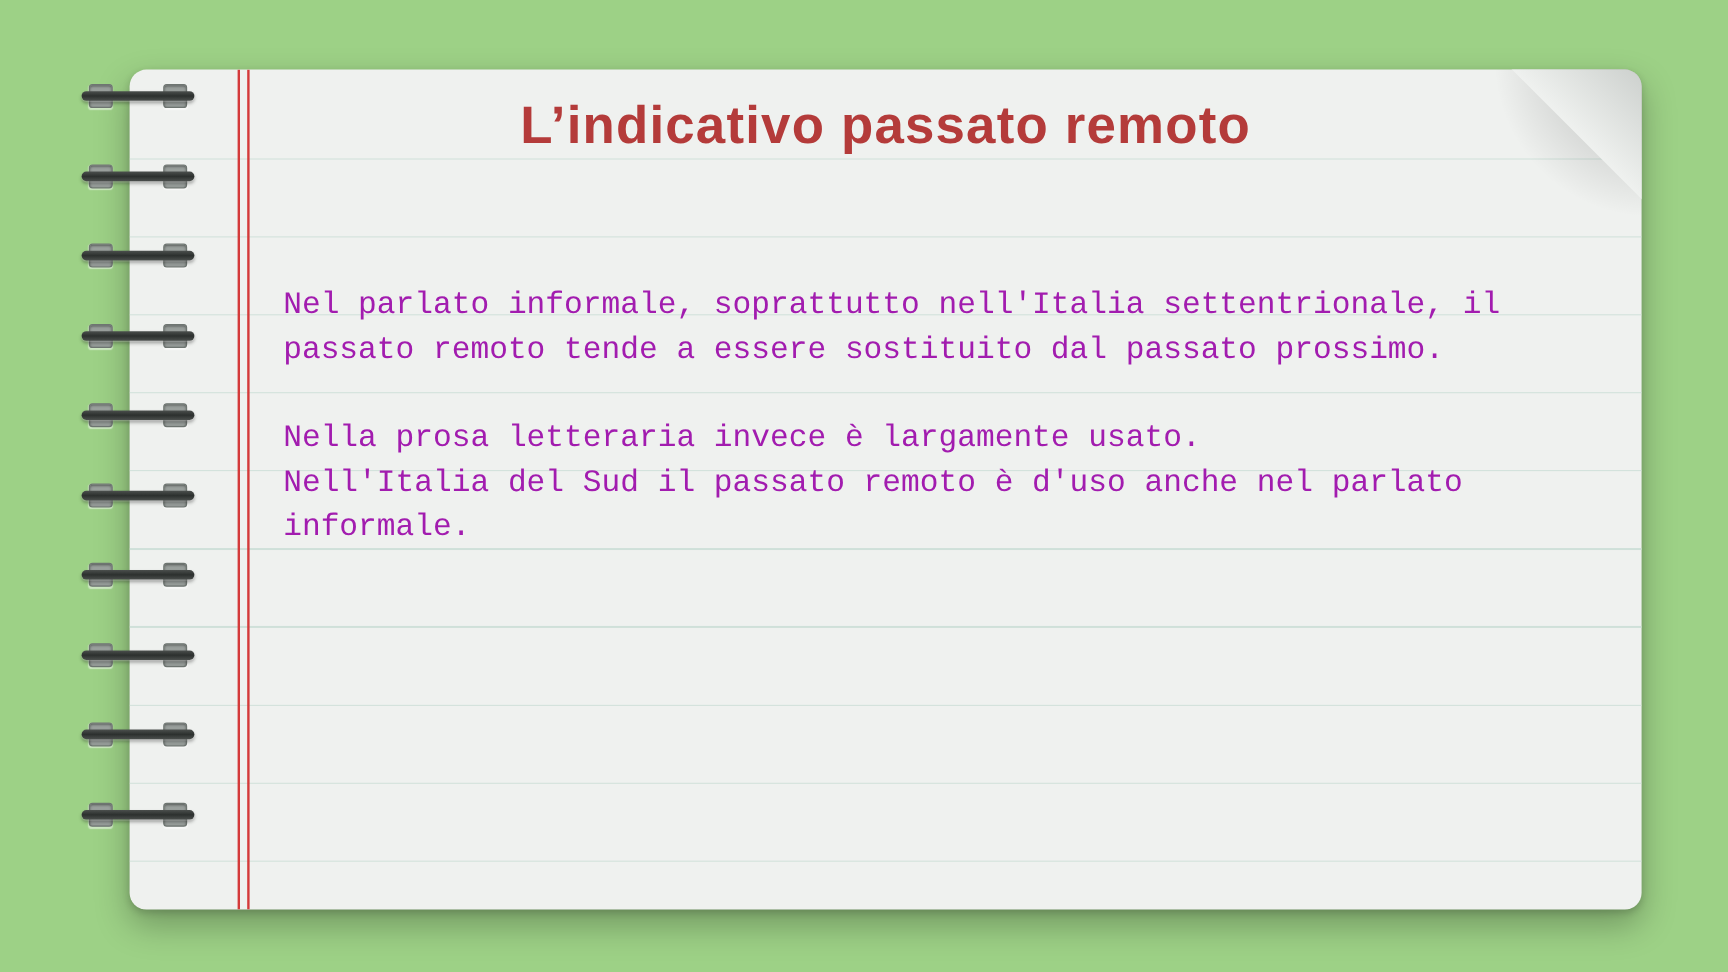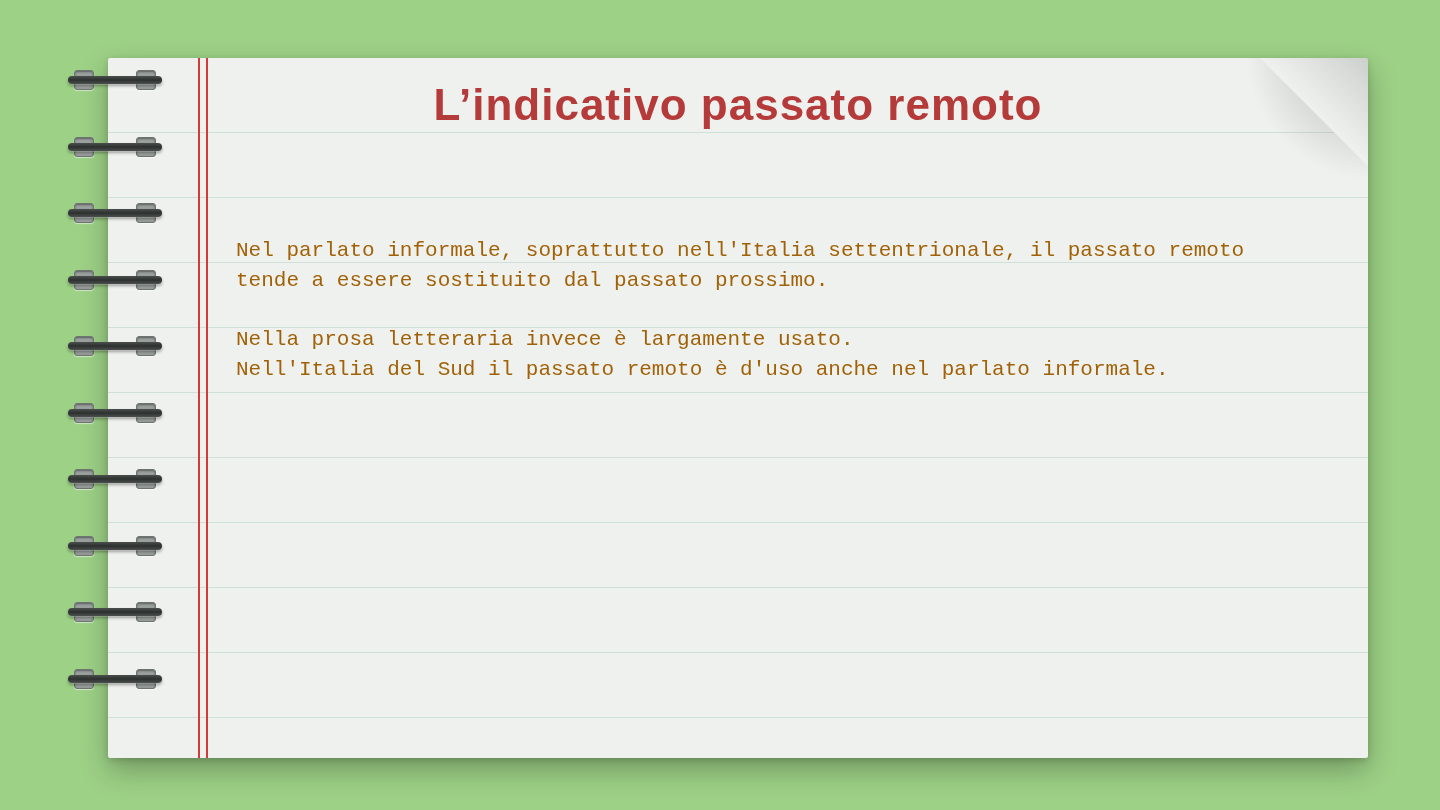--- a/index.html
+++ b/index.html
@@ -19,21 +19,21 @@
     width: 1440px;
     height: 810px;
   }
   .notebook {
     position: absolute;
     left: 108px;
     top: 58px;
     width: 1260px;
     height: 700px;
     background: #eff1ef;
-    border-radius: 2px;
+    border-radius: 14px;
     box-shadow: 0 12px 28px rgba(0,0,0,0.28), 0 2px 6px rgba(0,0,0,0.15);
     overflow: hidden;
   }
   
   .notebook::before {
     content: "";
     position: absolute;
     inset: 0;
     background-image: repeating-linear-gradient(
       to bottom,
@@ -99,23 +99,23 @@
     letter-spacing: 1px;
     color: #b43b3a;
   }
 
   .body {
     position: absolute;
     top: 178px;
     left: 128px;
     right: 70px;
     font-family: "Courier New", Courier, monospace;
-    font-size: 21px;
+    font-size: 26px;
     line-height: 1.42;
-    color: #a16207;
+    color: #a21caf;
     white-space: pre-wrap;
   }
 
   
   .rings {
     position: absolute;
     left: 66px;
     top: 68px;
     width: 110px;
     height: 700px;

